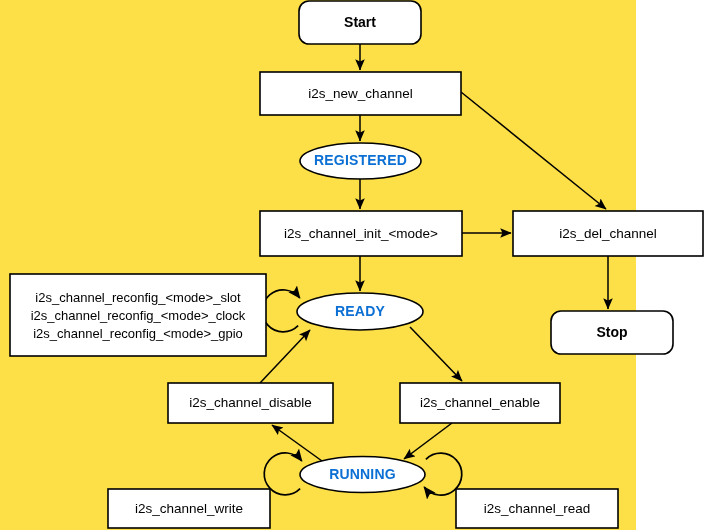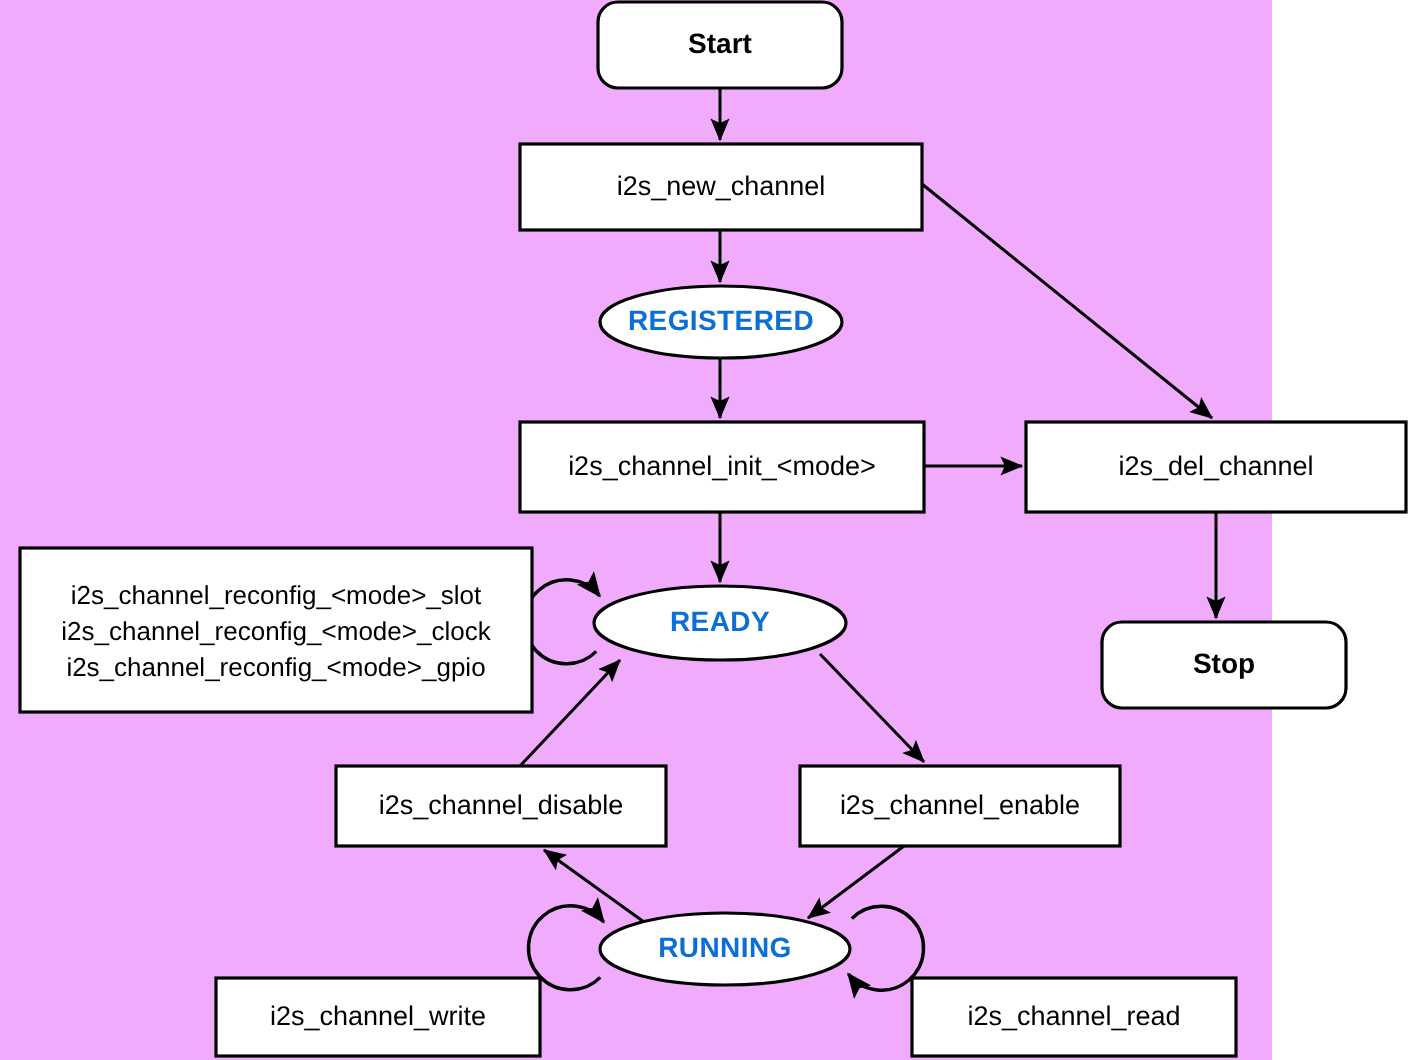--- a/index.html
+++ b/index.html
@@ -11,21 +11,21 @@
   body {
     width: 714px;
     height: 530px;
     overflow: hidden;
     font-family: "Liberation Sans", sans-serif;
   }
   #diagram-root {
     position: relative;
     width: 636px;
     height: 530px;
-    background: #f0abfc;
+    background: #fde047;
   }
   svg#flow-canvas {
     position: absolute;
     left: 0;
     top: 0;
     width: 714px;
     height: 530px;
     display: block;
   }
   .node-shape {

